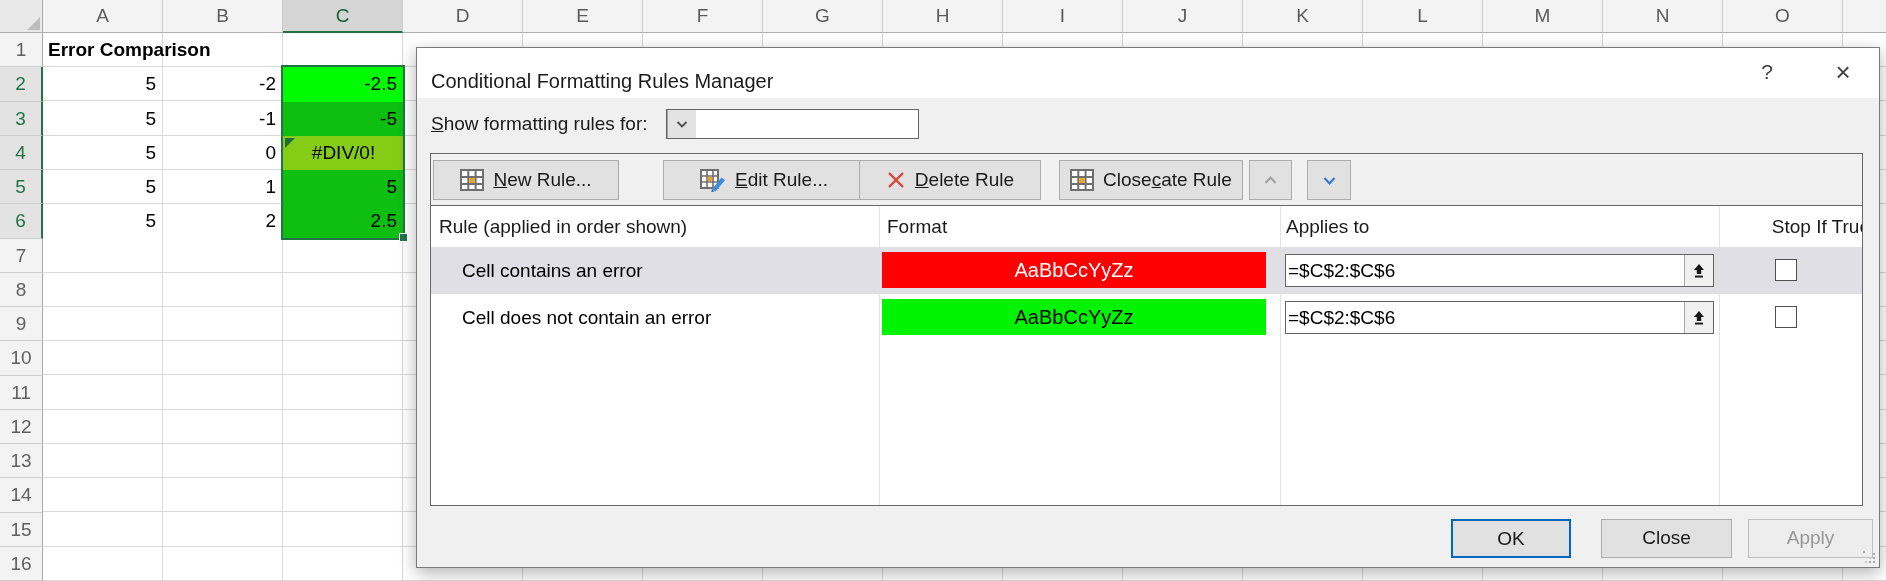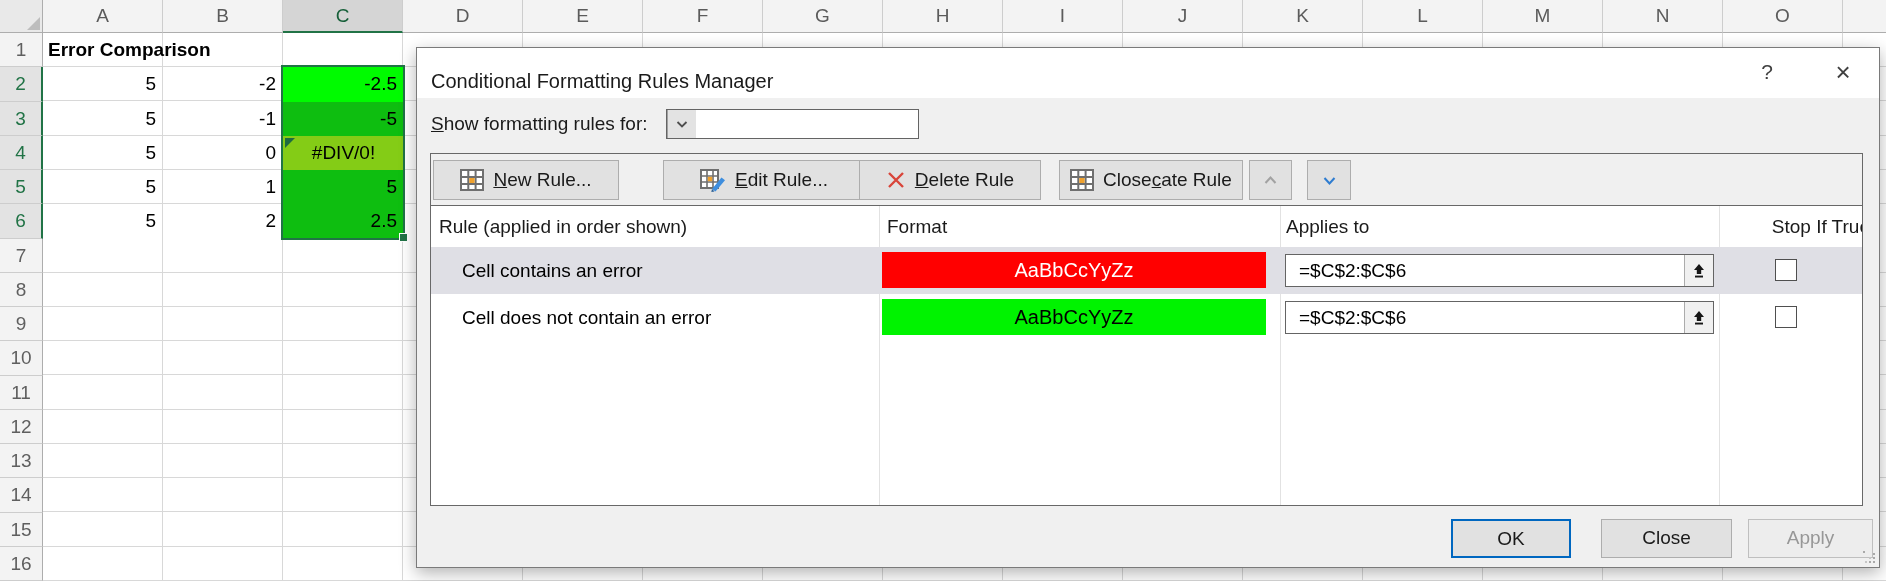--- a/index.html
+++ b/index.html
@@ -57,21 +57,21 @@
 
   .rules-list { position:absolute; left:0; top:52px; right:0; bottom:0; background:#fff; overflow:hidden; }
   .vline { position:absolute; top:0; bottom:0; width:1px; background:#E2E2E2; }
   .list-header { position:absolute; left:0; top:0; right:0; height:41px; font-size:19px; color:#1A1A1A; }
   .lh { position:absolute; top:0; line-height:41px; white-space:nowrap; }
   .rrow { position:absolute; left:0; right:0; height:47px; }
   .rrow.selected { background:#DFDFE5; }
   .rule-label { position:absolute; left:31px; top:0; line-height:47px; font-size:19px; color:#000; white-space:nowrap; }
   .preview { position:absolute; left:451px; top:5px; width:384px; height:36px; text-align:center; font-size:20px; line-height:36px; }
   .range-box { position:absolute; left:854px; top:7px; width:429px; height:33px; background:#fff; border:1px solid #646464; display:flex; align-items:stretch; }
-  .range-text { flex:1; font-size:19px; line-height:31px; padding-left:13px; color:#000; white-space:nowrap; overflow:hidden; }
+  .range-text { flex:1; font-size:19px; line-height:31px; padding-left:2px; color:#000; white-space:nowrap; overflow:hidden; }
   .range-btn { width:29px; background:#F0F0F0; border-left:1px solid #ABABAB; display:flex; align-items:center; justify-content:center; }
   .checkbox { position:absolute; left:1344px; top:12px; width:22px; height:22px; background:#fff; border:1px solid #4F4F4F; }
 
   .footer-btn { position:absolute; top:471px; height:39px; background:#E1E1E1; border:1px solid #ADADAD;
     font-size:19px; color:#1A1A1A; text-align:center; line-height:36px; }
   .btn-ok { left:1034px; width:120px; border:2px solid #0067C0; line-height:35px; }
   .btn-close { left:1184px; width:131px; }
   .btn-apply { left:1331px; width:125px; background:#EDEDED; border-color:#BFBFBF; color:#979797; }
   .grip { position:absolute; right:4px; bottom:4px; width:12px; height:12px; }
   .grip b { position:absolute; width:2px; height:2px; background:#A9A9A9;

